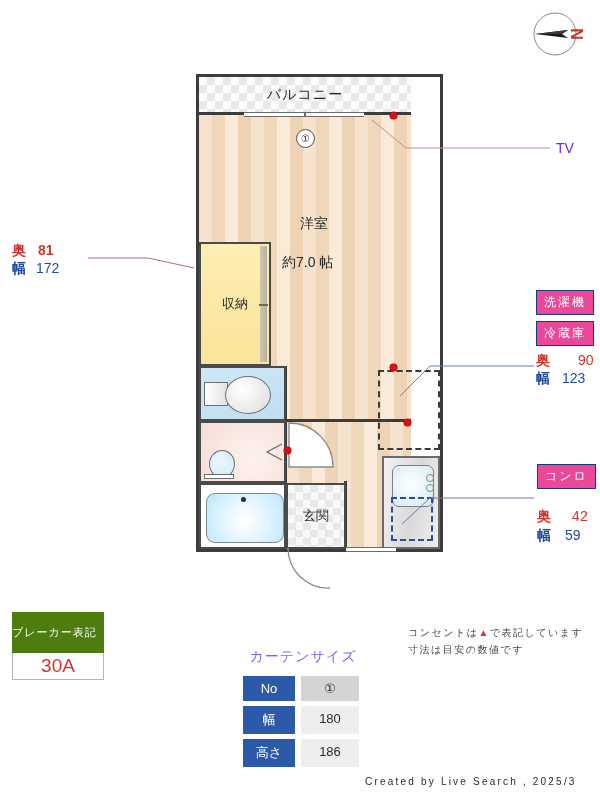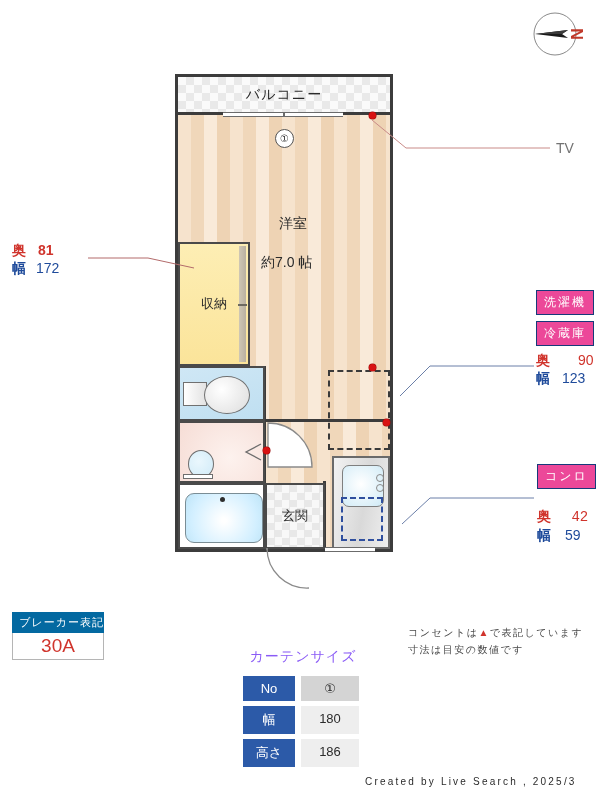--- a/index.html
+++ b/index.html
@@ -8,21 +8,21 @@
     font-family:"Liberation Sans","DejaVu Sans",sans-serif;
     color:#231f20;
   }
   .abs{position:absolute;}
 
   
   #compass{left:528px;top:6px;width:62px;height:56px;}
   #compass svg{display:block;}
 
   
-  #plan{left:175px;top:74px;width:218px;height:478px;}
+  #plan{left:196px;top:74px;width:218px;height:478px;padding-left:29px;}
   .wall-outer{position:absolute;left:0;top:0;width:100%;height:100%;
      border:3px solid #3c3c3c;box-sizing:border-box;background:#ffffff;}
 
   
   .balcony{position:absolute;left:3px;top:3px;width:212px;height:38px;
      background:
        repeating-conic-gradient(#e9e9e9 0% 25%, #fafafa 0% 50%) 0 0/16px 16px;
      border-bottom:3px solid #3c3c3c;box-sizing:border-box;
      display:flex;align-items:center;justify-content:center;}
   .balcony-label{font-size:14px;letter-spacing:1px;color:#2b2b2b;}
@@ -120,32 +120,32 @@
      border:1.2px solid #555;background:#fff;color:#333;font-size:10px;
      display:flex;align-items:center;justify-content:center;line-height:1;}
 
   
   .outlet{position:absolute;width:7px;height:7px;border-radius:50%;
      background:#d81212;box-shadow:0 0 0 .5px #9c0b0b;}
 
   
   .room-name{position:absolute;font-size:14px;color:#2b2b2b;white-space:nowrap;}
   .room-size{position:absolute;font-size:14px;color:#2b2b2b;white-space:nowrap;}
-  .callout-red{color:#737373;text-align:center;}
+  .callout-red{color:#6d28d9;text-align:center;}
   .badge{display:inline-block;background:#ec4899;color:#ffffff;
      font-size:12px;padding:3px 7px;border:1px solid #163a7a;letter-spacing:2px;}
   .dim-row{font-size:14px;white-space:nowrap;line-height:1.25;}
   .dim-k{color:#d0342c;font-weight:bold;}
   .dim-v-red{color:#d0342c;}
   .dim-k-b{color:#1f4b9b;font-weight:bold;}
   .dim-v-blue{color:#1f4b9b;}
 
   
   #breaker{left:12px;top:612px;width:92px;}
-  .brk-head{background:#0369a1;color:#fff;font-size:11px;text-align:right;padding:3px 0;letter-spacing:1px;}
+  .brk-head{background:#4d7c0f;color:#fff;font-size:11px;text-align:left;padding:13px 0;letter-spacing:1px;}
   .brk-val{background:#fff;border:1px solid #b5b5b5;border-top:none;color:#d0342c;
      font-size:19px;text-align:center;padding:2px 0;}
 
   
   #curtain{left:243px;top:648px;width:120px;}
   .curtain-title{font-size:14px;color:#8b5cf6;letter-spacing:1px;text-align:center;margin-bottom:10px;}
   .ct-row{display:flex;gap:6px;margin-bottom:5px;}
   .ct-key{width:52px;background:#2c5aa8;color:#fff;font-size:13px;text-align:center;padding:5px 0;}
   .ct-val{width:58px;background:#eeeeee;color:#2b2b2b;font-size:13px;text-align:center;padding:5px 0;}
   .ct-val.hdr{background:#d4d4d4;}

